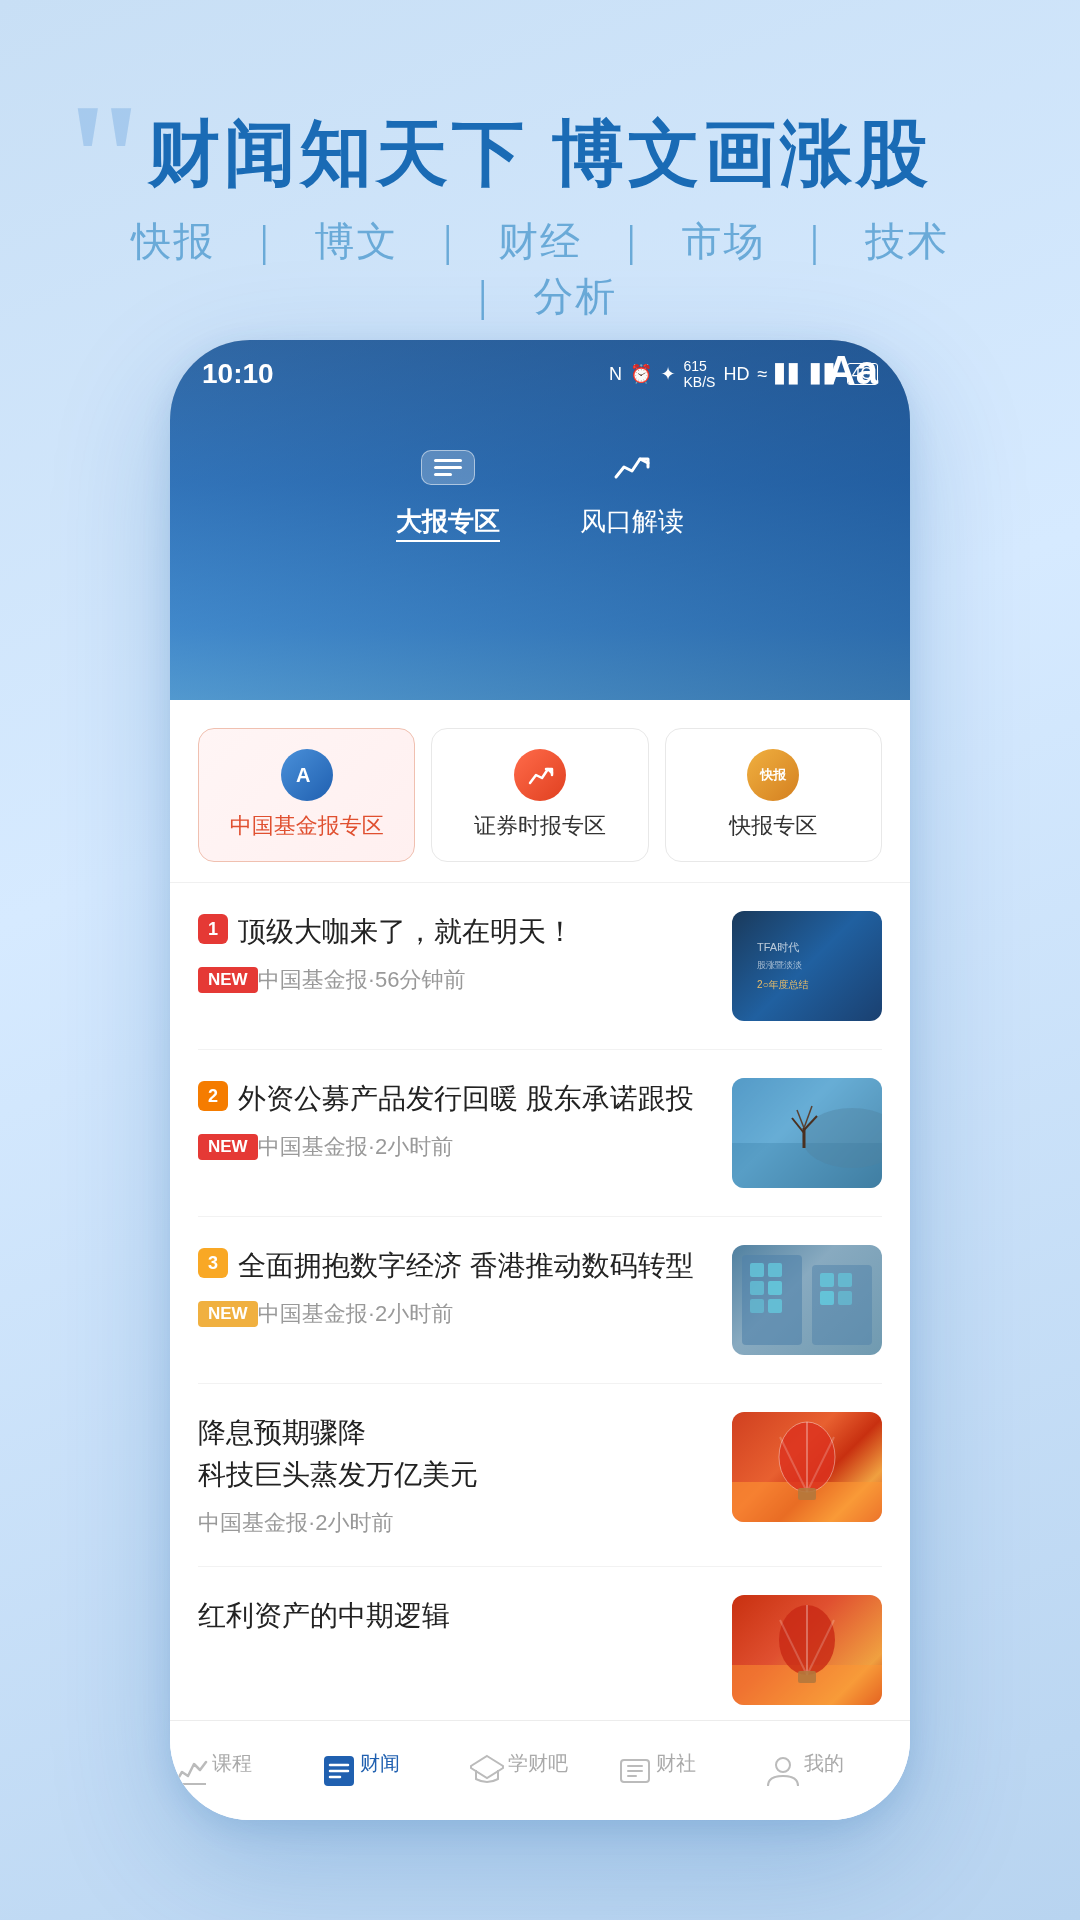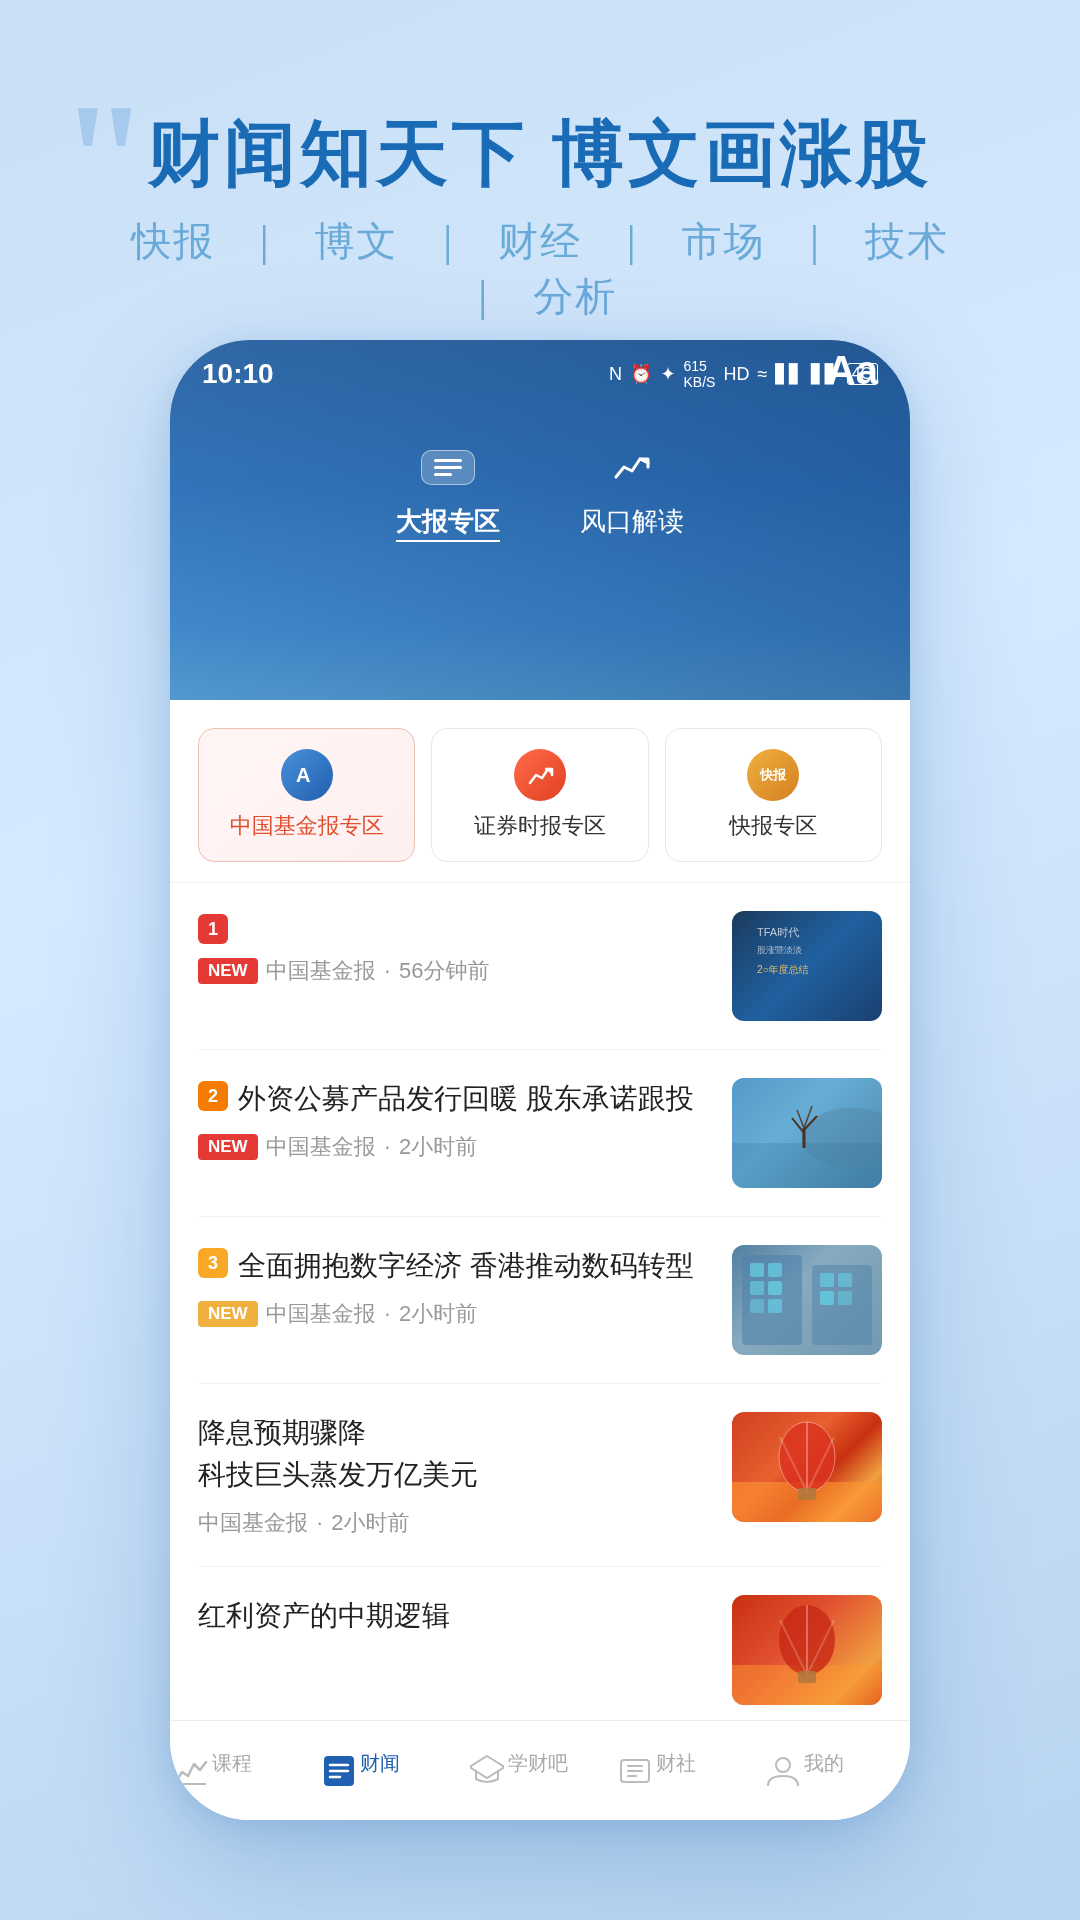--- a/index.html
+++ b/index.html
@@ -272,21 +272,21 @@
     .rank-gold { background: #f9a825; }
     .news-title {
       font-size: 28px;
       color: #222;
       line-height: 1.5;
       font-weight: 500;
     }
     .news-meta {
       display: flex;
       align-items: center;
-      gap: 8px;
+      gap: 0;
       margin-top: 12px;
     }
     .new-badge {
       background: #e53935;
       color: #fff;
       font-size: 17px;
       font-weight: bold;
       padding: 3px 10px;
       border-radius: 4px;
     }
@@ -315,20 +315,21 @@
     .thumb-nature { background: linear-gradient(135deg, #4a90c0 0%, #6ab0d8 40%, #3a7090 100%); }
     .thumb-building { background: linear-gradient(135deg, #5080a0 0%, #88aac0 40%, #709ab0 100%); }
     .thumb-balloon { background: linear-gradient(135deg, #d04020 0%, #e86030 40%, #c83010 60%, #f0a040 80%, #d04020 100%); }
     .thumb-balloon2 { background: linear-gradient(135deg, #c83010 0%, #e05030 40%, #f0a040 80%, #c83010 100%); }
 
     
     .thumb-inner {
       width: 100%;
       height: 100%;
       display: flex;
+      align-items: center;
       justify-content: center;
       position: relative;
     }
 
     
     .bottom-nav {
       position: absolute;
       bottom: 0;
       left: 0;
       right: 0;
@@ -455,20 +456,21 @@
           <span class="cat-tab-label">快报专区</span>
         </div>
       </div>
 
       <div class="news-list">
 
         <div class="news-item">
           <div class="news-left">
             <div class="news-title-row">
               <div class="news-rank rank-red">1</div>
+              <div class="news-title">顶级大咖来了，就在明天！</div>
             </div>
             <div class="news-meta">
               <span class="new-badge">NEW</span>
               <span class="news-source">中国基金报</span>
               <span class="news-time">·</span>
               <span class="news-time">56分钟前</span>
             </div>
           </div>
           <div class="news-thumb thumb-tech">
             <div class="thumb-inner">

